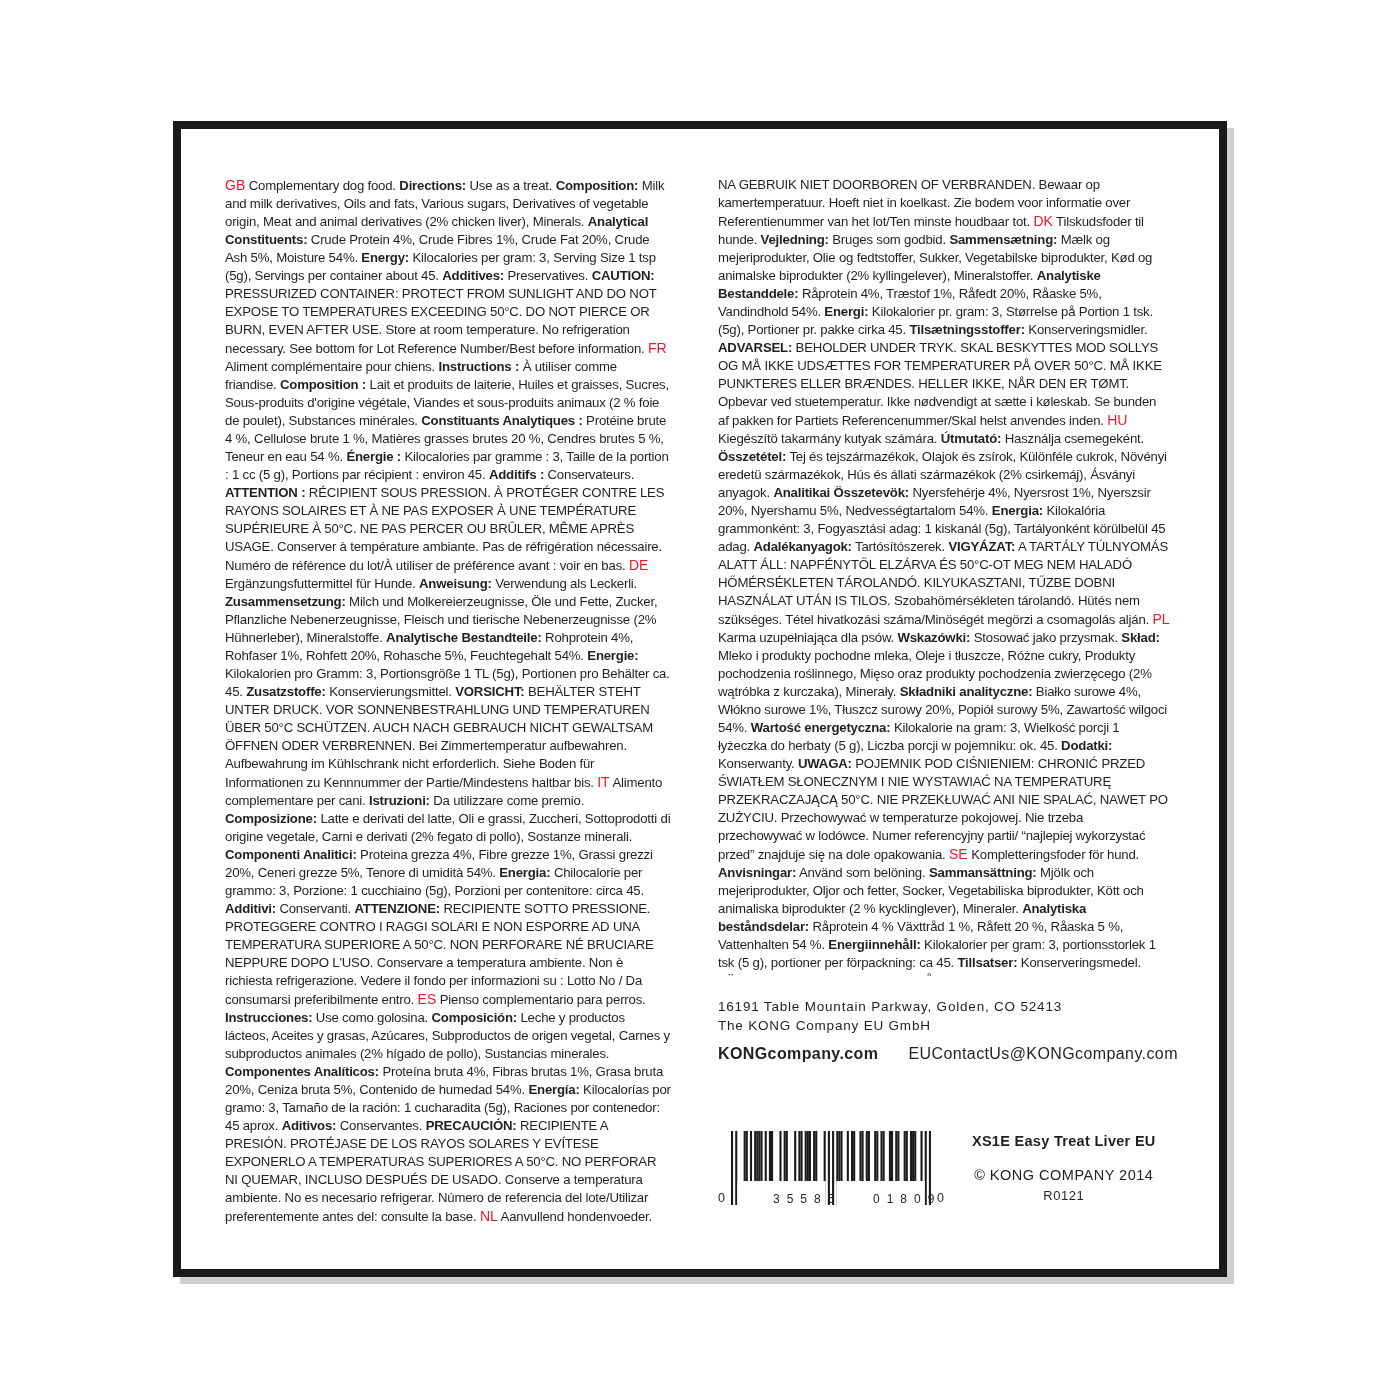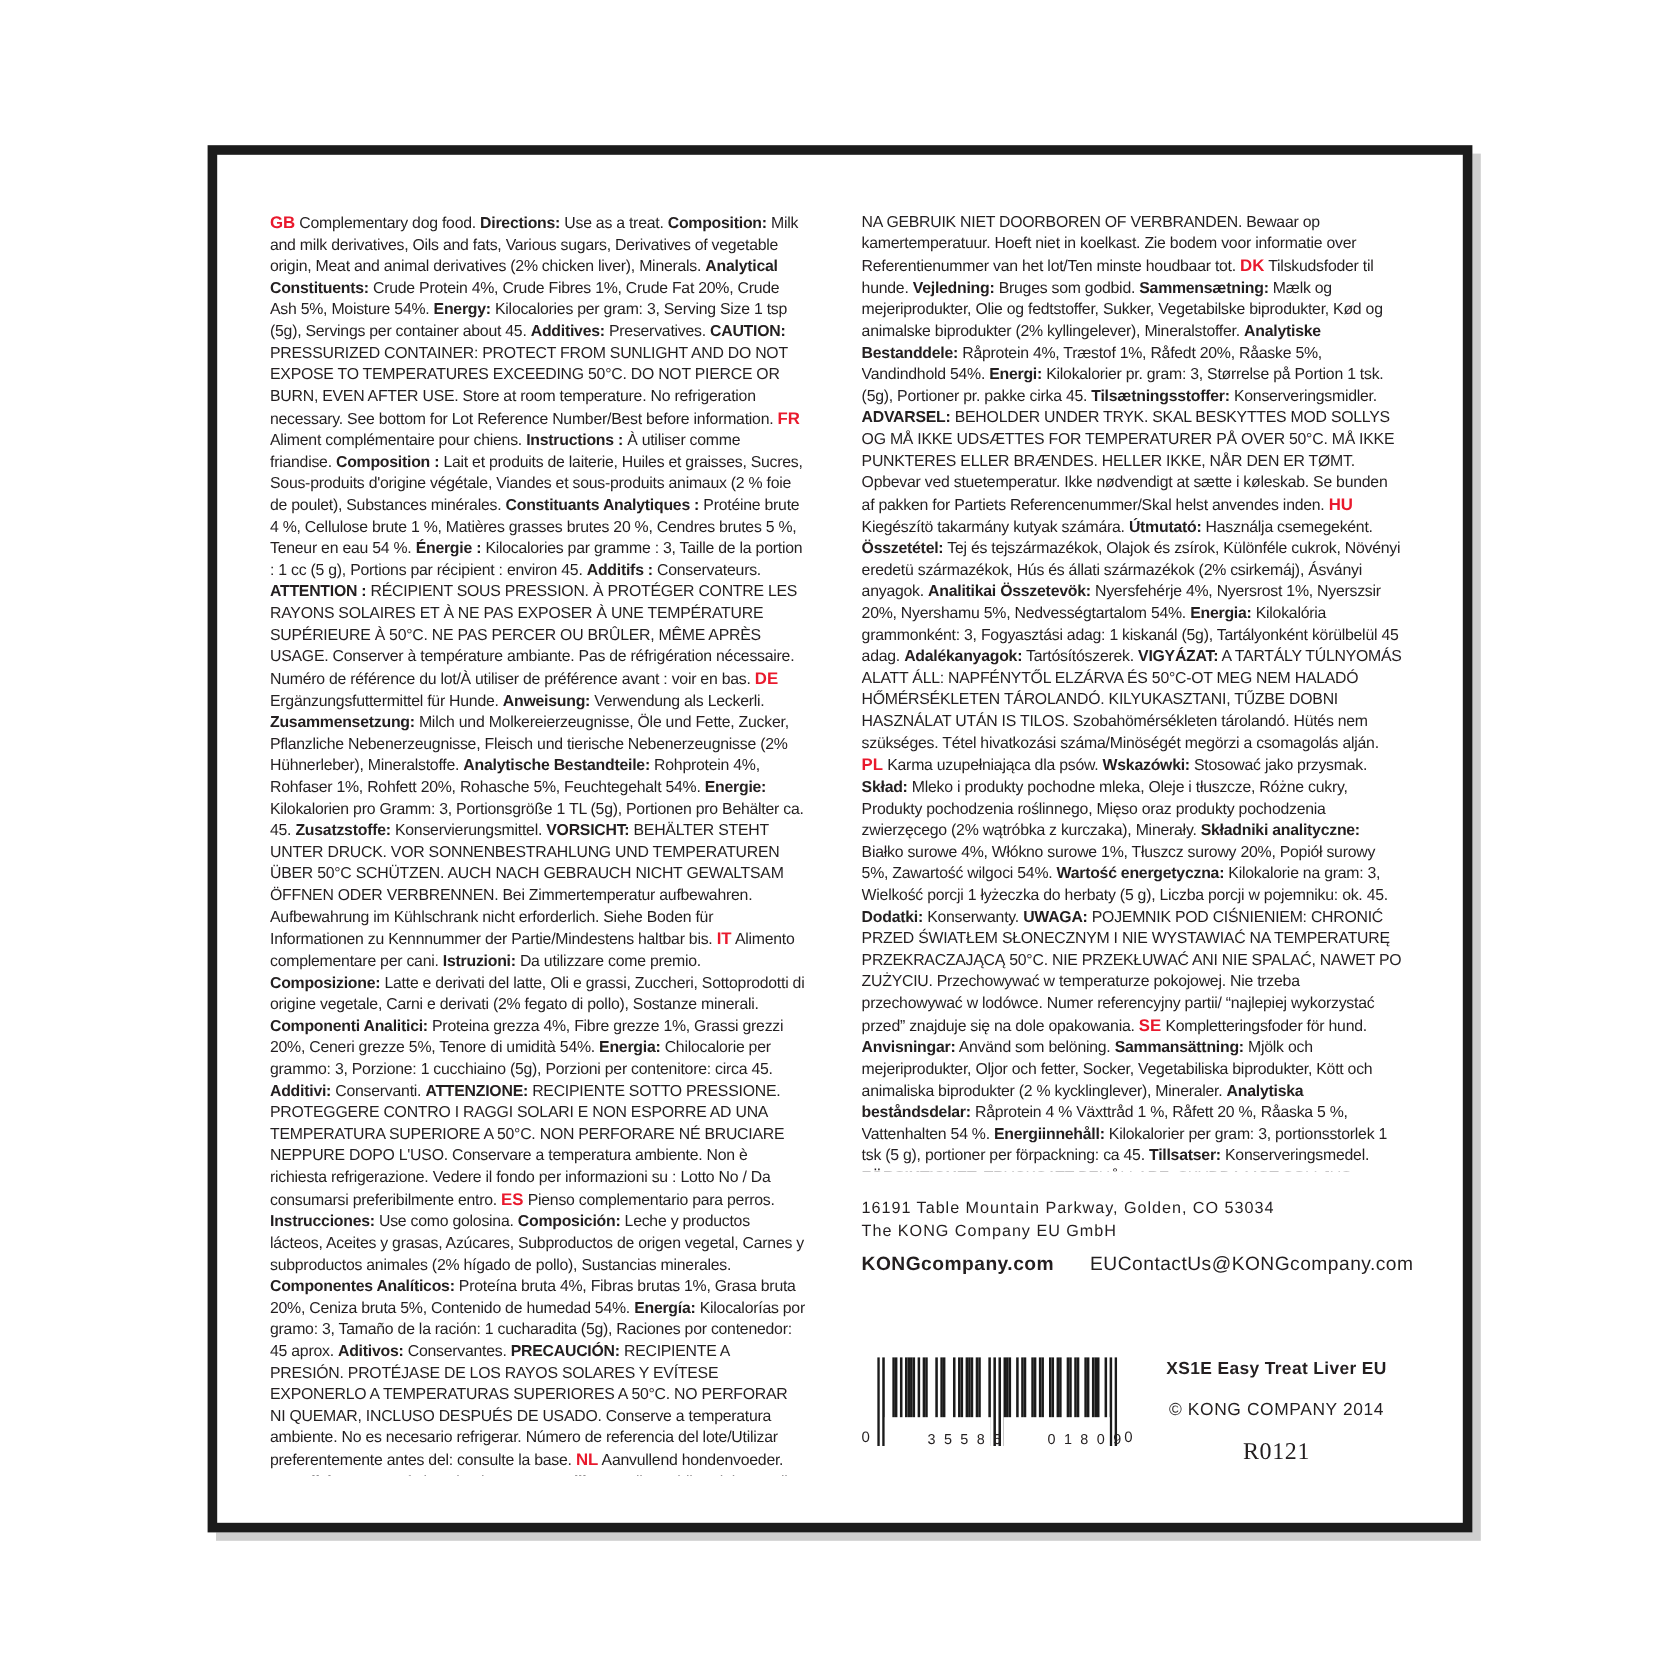--- a/index.html
+++ b/index.html
@@ -5,21 +5,21 @@
   html,body{margin:0;padding:0;background:#ffffff;}
   .page{position:relative;width:1400px;height:1400px;background:#ffffff;overflow:hidden;
         font-family:"Liberation Sans", sans-serif;color:#231f20;}
   .frame{position:absolute;left:173px;top:121px;width:1038px;height:1140px;
          border:8px solid #1b1b1b;background:#ffffff;box-shadow:7px 7px 0 #cfcfcf;}
   .col{position:absolute;font-size:13.2px;line-height:18px;letter-spacing:-0.2px;
        color:#231f20;text-align:left;overflow:hidden;}
   .col-left{left:44px;top:47px;width:446px;height:1054px;}
   .col-right{left:537px;top:47px;width:452px;height:800px;}
   .b{font-weight:bold;}
-  .lang{color:#e9192d;font-weight:bold;font-size:14px;letter-spacing:0;text-align:right;}
+  .lang{color:#e9192d;font-weight:normal;font-size:14px;letter-spacing:0;text-align:right;}
   
   .company{position:absolute;left:537px;top:862px;width:455px;}
   .company-row{display:flex;align-items:baseline;width:455px;}
   .kong-logo{font-family:"DejaVu Sans", sans-serif;font-size:21px;font-weight:800;letter-spacing:-0.5px;}
   .company-name{font-size:16px;letter-spacing:2.4px;margin-left:10px;}
   .registration{font-size:15.5px;margin-left:auto;letter-spacing:0.2px;}
   .address{margin-top:7px;}
   .address-line{font-size:13.5px;line-height:18.6px;letter-spacing:0.8px;}
   .contact{margin-top:10px;font-size:16px;letter-spacing:0.4px;display:flex;}
   .website{font-weight:bold;}
@@ -30,35 +30,35 @@
   .bc-outer-digit{font-size:12.5px;line-height:1;padding-bottom:1px;}
   .bc-bars{position:relative;width:200px;height:74px;margin:0 6px;}
   .bc-bars svg{display:block;width:200px;height:74px;}
   .bc-group{position:absolute;bottom:0;font-size:12px;line-height:1;letter-spacing:7px;
             text-align:center;white-space:nowrap;margin-left:32px;}
   .bc-group1{left:10px;}
   .bc-group2{left:110px;}
   .footer-text{margin-left:28px;padding-top:2px;text-align:center;}
   .sku{font-size:14.5px;font-weight:600;letter-spacing:0.3px;}
   .copyright{margin-top:18px;font-size:14.5px;letter-spacing:0.5px;}
-  .revision{margin-top:16px;font-size:20px;letter-spacing:0.5px;font-family:Liberation Serif, serif;}
+  .revision{margin-top:5px;font-size:13px;letter-spacing:0.5px;}
 </style>
 </head>
 <body>
 
 <div class="page">
   <div class="frame">
 
     <div class="col col-left" id="col-left"><span class="lang">GB</span><span> Complementary dog food. </span><span class="b">Directions:</span><span> Use as a treat. </span><span class="b">Composition:</span><span> Milk and milk derivatives, Oils and fats, Various sugars, Derivatives of vegetable origin, Meat and animal derivatives (2% chicken liver), Minerals. </span><span class="b">Analytical Constituents:</span><span> Crude Protein 4%, Crude Fibres 1%, Crude Fat 20%, Crude Ash 5%, Moisture 54%. </span><span class="b">Energy:</span><span> Kilocalories per gram: 3, Serving Size 1 tsp (5g), Servings per container about 45. </span><span class="b">Additives:</span><span> Preservatives. </span><span class="b">CAUTION:</span><span> PRESSURIZED CONTAINER: PROTECT FROM SUNLIGHT AND DO NOT EXPOSE TO TEMPERATURES EXCEEDING 50°C. DO NOT PIERCE OR BURN, EVEN AFTER USE. Store at room temperature. No refrigeration necessary. See bottom for Lot Reference Number/Best before information. </span><span class="lang">FR</span><span> Aliment complémentaire pour chiens. </span><span class="b">Instructions :</span><span> À utiliser comme friandise. </span><span class="b">Composition :</span><span> Lait et produits de laiterie, Huiles et graisses, Sucres, Sous-produits d'origine végétale, Viandes et sous-produits animaux (2 % foie de poulet), Substances minérales. </span><span class="b">Constituants Analytiques :</span><span> Protéine brute 4 %, Cellulose brute 1 %, Matières grasses brutes 20 %, Cendres brutes 5 %, Teneur en eau  54 %. </span><span class="b">Énergie :</span><span> Kilocalories par gramme : 3, Taille de la portion : 1 cc (5 g), Portions par récipient : environ 45. </span><span class="b">Additifs :</span><span> Conservateurs. </span><span class="b">ATTENTION :</span><span> RÉCIPIENT SOUS PRESSION. À PROTÉGER CONTRE LES RAYONS SOLAIRES ET À NE PAS EXPOSER À UNE TEMPÉRATURE SUPÉRIEURE À 50°C. NE PAS PERCER OU BRÛLER, MÊME APRÈS USAGE. Conserver à température ambiante. Pas de réfrigération nécessaire. Numéro de référence du lot/À utiliser de préférence avant : voir en bas. </span><span class="lang">DE</span><span> Ergänzungsfuttermittel für Hunde. </span><span class="b">Anweisung:</span><span> Verwendung als Leckerli. </span><span class="b">Zusammensetzung:</span><span> Milch und Molkereierzeugnisse, Öle und Fette, Zucker, Pflanzliche Nebenerzeugnisse, Fleisch und tierische Nebenerzeugnisse (2% Hühnerleber), Mineralstoffe. </span><span class="b">Analytische Bestandteile:</span><span> Rohprotein 4%, Rohfaser 1%,  Rohfett 20%, Rohasche 5%,  Feuchtegehalt 54%. </span><span class="b">Energie:</span><span> Kilokalorien pro Gramm: 3, Portionsgröße 1 TL (5g), Portionen pro Behälter ca. 45. </span><span class="b">Zusatzstoffe:</span><span> Konservierungsmittel. </span><span class="b">VORSICHT:</span><span> BEHÄLTER STEHT UNTER DRUCK. VOR SONNENBESTRAHLUNG UND TEMPERATUREN ÜBER 50°C SCHÜTZEN. AUCH NACH GEBRAUCH NICHT GEWALTSAM ÖFFNEN ODER VERBRENNEN. Bei Zimmertemperatur aufbewahren. Aufbewahrung im Kühlschrank nicht erforderlich. Siehe Boden für Informationen zu Kennnummer der Partie/Mindestens haltbar bis. </span><span class="lang">IT</span><span> Alimento complementare per cani. </span><span class="b">Istruzioni:</span><span> Da utilizzare come premio. </span><span class="b">Composizione:</span><span> Latte e derivati del latte, Oli e grassi, Zuccheri, Sottoprodotti di origine vegetale, Carni e derivati (2% fegato di pollo), Sostanze minerali. </span><span class="b">Componenti Analitici:</span><span> Proteina grezza 4%, Fibre grezze 1%,  Grassi grezzi 20%, Ceneri grezze 5%, Tenore di umidità  54%. </span><span class="b">Energia:</span><span> Chilocalorie per grammo: 3, Porzione: 1 cucchiaino (5g), Porzioni per contenitore: circa 45. </span><span class="b">Additivi:</span><span> Conservanti. </span><span class="b">ATTENZIONE:</span><span> RECIPIENTE SOTTO PRESSIONE. PROTEGGERE CONTRO I RAGGI SOLARI E NON ESPORRE AD UNA TEMPERATURA SUPERIORE A 50°C. NON PERFORARE NÉ BRUCIARE NEPPURE DOPO L'USO. Conservare a temperatura ambiente. Non è richiesta refrigerazione. Vedere il fondo per informazioni su : Lotto No / Da consumarsi preferibilmente entro. </span><span class="lang">ES</span><span> Pienso complementario para perros. </span><span class="b">Instrucciones:</span><span> Use como golosina. </span><span class="b">Composición:</span><span> Leche y productos lácteos, Aceites y grasas, Azúcares, Subproductos de origen vegetal, Carnes y subproductos animales (2% hígado de pollo), Sustancias minerales. </span><span class="b">Componentes Analíticos:</span><span> Proteína bruta 4%, Fibras brutas 1%, Grasa bruta 20%, Ceniza bruta 5%, Contenido de humedad 54%. </span><span class="b">Energía:</span><span> Kilocalorías por gramo: 3, Tamaño de la ración: 1 cucharadita (5g), Raciones por contenedor: 45 aprox. </span><span class="b">Aditivos:</span><span> Conservantes. </span><span class="b">PRECAUCIÓN:</span><span> RECIPIENTE A PRESIÓN. PROTÉJASE DE LOS RAYOS SOLARES Y EVÍTESE EXPONERLO A TEMPERATURAS SUPERIORES A 50°C. NO PERFORAR NI QUEMAR, INCLUSO DESPUÉS DE USADO. Conserve a temperatura ambiente. No es necesario refrigerar. Número de referencia del lote/Utilizar preferentemente antes del: consulte la base. </span><span class="lang">NL</span><span> Aanvullend hondenvoeder. </span><span class="b">Aanwijzingen:</span><span> Geef als traktatie. </span><span class="b">Samenstelling:</span><span> Melk en -bijprodukten, Oliën en vetten, Suiker, Plantaardige bijprodukten, Vlees en dierlijke bijprodukten (2% kippenlever), Mineralen. </span></div>
 
     <div class="col col-right" id="col-right"><span>NA GEBRUIK NIET DOORBOREN OF VERBRANDEN. Bewaar op kamertemperatuur. Hoeft niet in koelkast. Zie bodem voor informatie over Referentienummer van het lot/Ten minste houdbaar tot. </span><span class="lang">DK</span><span> Tilskudsfoder til hunde. </span><span class="b">Vejledning:</span><span> Bruges som godbid. </span><span class="b">Sammensætning:</span><span> Mælk og mejeriprodukter, Olie og fedtstoffer, Sukker, Vegetabilske biprodukter, Kød og animalske biprodukter (2% kyllingelever), Mineralstoffer. </span><span class="b">Analytiske Bestanddele:</span><span> Råprotein 4%, Træstof 1%, Råfedt 20%, Råaske 5%, Vandindhold 54%. </span><span class="b">Energi:</span><span> Kilokalorier pr. gram: 3, Størrelse på Portion 1 tsk. (5g), Portioner pr. pakke cirka 45. </span><span class="b">Tilsætningsstoffer:</span><span> Konserveringsmidler. </span><span class="b">ADVARSEL:</span><span> BEHOLDER UNDER TRYK. SKAL BESKYTTES MOD SOLLYS OG MÅ IKKE UDSÆTTES FOR TEMPERATURER PÅ OVER 50°C. MÅ IKKE PUNKTERES ELLER BRÆNDES. HELLER IKKE, NÅR DEN ER TØMT. Opbevar ved stuetemperatur. Ikke nødvendigt at sætte i køleskab. Se bunden af pakken for Partiets Referencenummer/Skal helst anvendes inden. </span><span class="lang">HU</span><span> Kiegészítö takarmány kutyak számára. </span><span class="b">Útmutató:</span><span> Használja csemegeként. </span><span class="b">Összetétel:</span><span> Tej és tejszármazékok, Olajok és zsírok, Különféle cukrok, Növényi eredetü származékok, Hús és állati származékok (2% csirkemáj), Ásványi anyagok. </span><span class="b">Analitikai Összetevök:</span><span> Nyersfehérje 4%, Nyersrost 1%, Nyerszsir 20%, Nyershamu 5%, Nedvességtartalom 54%. </span><span class="b">Energia:</span><span> Kilokalória grammonként: 3, Fogyasztási adag: 1 kiskanál (5g), Tartályonként körülbelül 45 adag. </span><span class="b">Adalékanyagok:</span><span> Tartósítószerek. </span><span class="b">VIGYÁZAT:</span><span> A TARTÁLY TÚLNYOMÁS ALATT ÁLL: NAPFÉNYTŐL ELZÁRVA ÉS 50°C-OT MEG NEM HALADÓ HŐMÉRSÉKLETEN TÁROLANDÓ. KILYUKASZTANI, TŰZBE DOBNI HASZNÁLAT UTÁN IS TILOS. Szobahömérsékleten tárolandó. Hütés nem szükséges. Tétel hivatkozási száma/Minöségét megörzi a csomagolás alján. </span><span class="lang">PL</span><span> Karma uzupełniająca dla psów. </span><span class="b">Wskazówki:</span><span> Stosować jako przysmak. </span><span class="b">Skład:</span><span> Mleko i produkty pochodne mleka, Oleje i tłuszcze, Różne cukry, Produkty pochodzenia roślinnego, Mięso oraz produkty pochodzenia zwierzęcego (2% wątróbka z kurczaka), Minerały. </span><span class="b">Składniki analityczne:</span><span> Białko surowe 4%, Włókno surowe 1%, Tłuszcz surowy 20%, Popiół surowy 5%, Zawartość wilgoci 54%. </span><span class="b">Wartość energetyczna:</span><span> Kilokalorie na gram: 3, Wielkość porcji 1 łyżeczka do herbaty (5 g), Liczba porcji w pojemniku: ok. 45. </span><span class="b">Dodatki:</span><span> Konserwanty. </span><span class="b">UWAGA:</span><span> POJEMNIK POD CIŚNIENIEM: CHRONIĆ PRZED ŚWIATŁEM SŁONECZNYM I NIE WYSTAWIAĆ NA TEMPERATURĘ PRZEKRACZAJĄCĄ 50°C. NIE PRZEKŁUWAĆ ANI NIE SPALAĆ, NAWET PO ZUŻYCIU. Przechowywać w temperaturze pokojowej. Nie trzeba przechowywać w lodówce.  Numer referencyjny partii/ “najlepiej wykorzystać przed” znajduje się na dole opakowania. </span><span class="lang">SE</span><span> Kompletteringsfoder för hund. </span><span class="b">Anvisningar:</span><span> Använd som belöning. </span><span class="b">Sammansättning:</span><span> Mjölk och mejeriprodukter, Oljor och fetter, Socker, Vegetabiliska biprodukter, Kött och animaliska biprodukter (2 % kycklinglever), Mineraler. </span><span class="b">Analytiska beståndsdelar:</span><span> Råprotein 4 % Växttråd 1 %, Råfett 20 %, Råaska 5 %, Vattenhalten 54 %. </span><span class="b">Energiinnehåll:</span><span> Kilokalorier per gram: 3, portionsstorlek 1 tsk (5 g), portioner per förpackning: ca 45. </span><span class="b">Tillsatser:</span><span> Konserveringsmedel. </span><span class="b">FÖRSIKTIGHET:</span><span> TRYCKSATT BEHÅLLARE: SKYDDA MOT SOLLJUS, UTSÄTT INTE FÖR TEMPERATUR ÖVER 50°C, FÅR INTE PUNKTERAS ELLER BRÄNNAS (ÄVEN EFTER ANVÄNDNING). Förvara i rumstemperatur. Kylförvaring ej nödvändigt. Partinummer/bäst före-datum finns på förpackningens botten.</span></div>
 
     <div class="company">
       <div class="address">
-        <div class="address-line">16191 Table Mountain Parkway, Golden, CO 53034</div>
+        <div class="address-line">16191 Table Mountain Parkway, Golden, CO 52413</div>
         <div class="address-line">The KONG Company EU GmbH</div>
       </div>
       <div class="contact">
         <span class="website">KONGcompany.com</span>
         <span class="email">EUContactUs@KONGcompany.com</span>
       </div>
     </div>
 
     <div class="footer">
       <div class="barcode">

